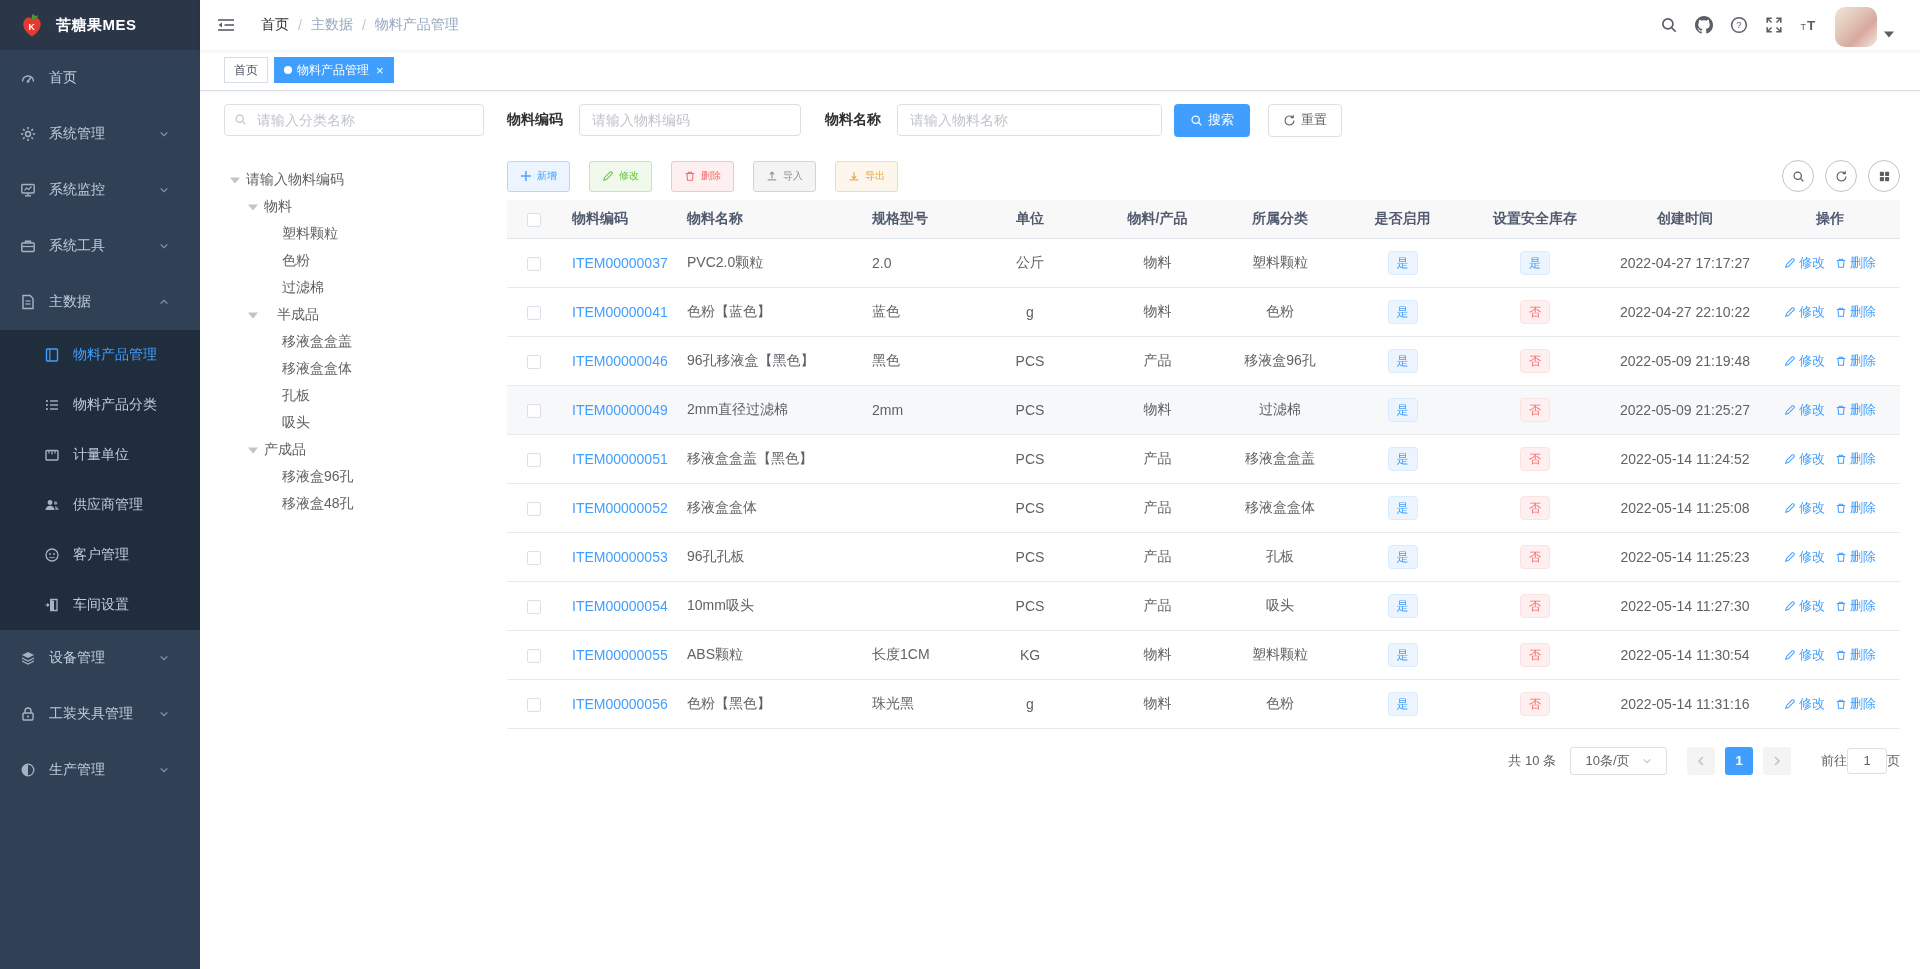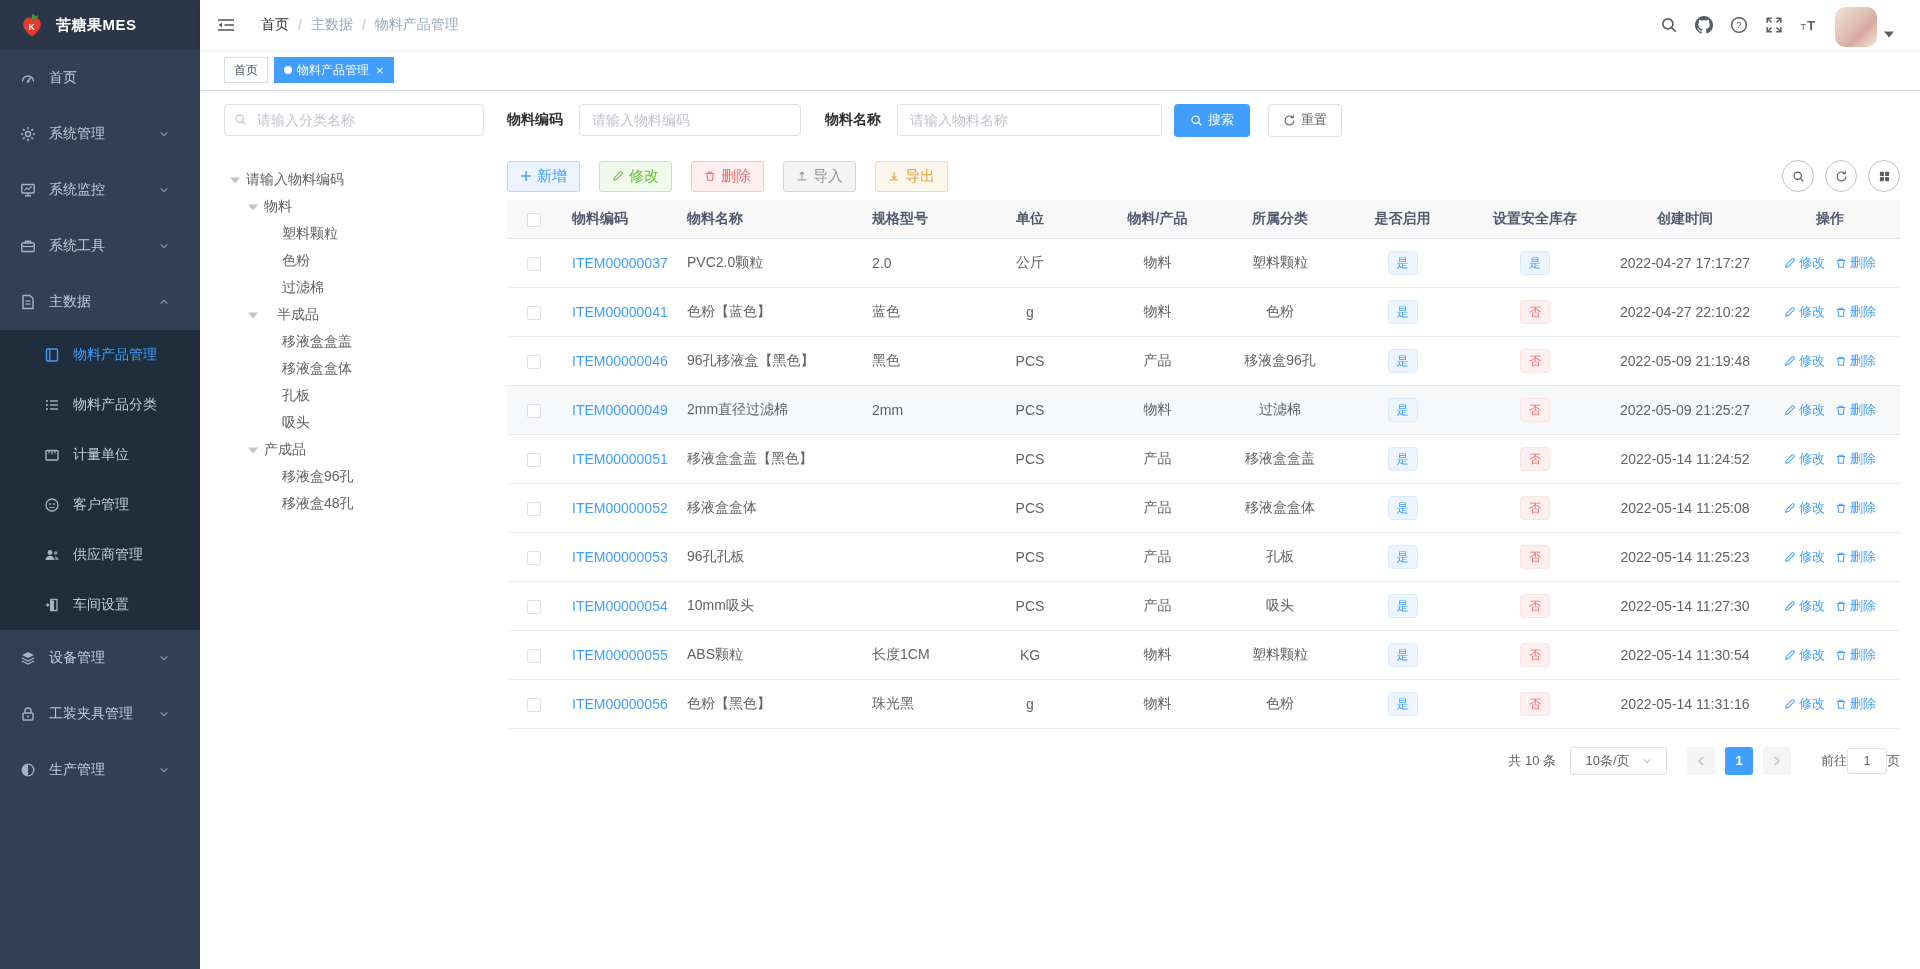--- a/index.html
+++ b/index.html
@@ -75,21 +75,21 @@
   .f-label.second { margin-left:24px; }
   .f-input { width:222px; height:32px; border:1px solid #dcdfe6; border-radius:4px; padding:0 12px; font-size:14px; color:#606266; outline:none; font-family:inherit; }
   .f-input.name { width:265px; }
   .f-input::placeholder { color:#c0c4cc; }
   .btn { display:inline-flex; align-items:center; gap:5px; border-radius:4px; font-size:13px; cursor:pointer; border:1px solid transparent; white-space:nowrap; font-family:inherit;justify-content:center; }
   .search-btn { margin-left:12px; height:33px; padding:0 15px; background:#409eff; color:#fff; }
   .reset-btn { margin-left:18px; height:33px; padding:0 14px; background:#fff; border-color:#dcdfe6; color:#606266; }
 
   
   .toolbar-row { margin-top:24px; display:flex; align-items:center; }
-  .tb-btn { height:31px; padding:0 12px; border-radius:3px; font-size:15px; display:inline-flex; align-items:center; gap:5px; border:1px solid; cursor:pointer; margin-right:19px; font-family:inherit; }
+  .tb-btn { height:31px; padding:0 12px; border-radius:3px; font-size:10px; display:inline-flex; align-items:center; gap:5px; border:1px solid; cursor:pointer; margin-right:19px; font-family:inherit; }
   .btn-add { color:#409eff; background:#ecf5ff; border-color:#b3d8ff; }
   .btn-edit { color:#67c23a; background:#f0f9eb; border-color:#c2e7b0; }
   .btn-del { color:#f56c6c; background:#fef0f0; border-color:#fbc4c4; }
   .btn-imp { color:#909399; background:#f4f4f5; border-color:#d3d4d6; }
   .btn-exp { color:#e6a23c; background:#fdf6ec; border-color:#f5dab1; }
   .tb-right { margin-left:auto; display:flex; gap:11px; }
   .circle-btn { width:32px; height:32px; border-radius:50%; border:1px solid #c0c4cc; background:#fff; display:flex; align-items:center; justify-content:center; color:#5a5e66; cursor:pointer; }
 
   
   table.grid { margin-top:8px; width:100%; border-collapse:collapse; table-layout:fixed; }
@@ -249,38 +249,38 @@
                   <line x1="8" y1="3.5" x2="8" y2="7.5"></line>
                   <line x1="11" y1="3.5" x2="11" y2="6.5"></line>
                 </g>
               </svg>
             </span>
             <span class="mi-label">计量单位</span>
           </div>
           <div class="menu-item">
             <span class="ic ">
               <svg viewBox="0 0 16 16">
+                <circle cx="6" cy="5.5" r="2.4" fill="currentColor"></circle>
+                <path d="M1.5 13c0-2.6 2-4.2 4.5-4.2s4.5 1.6 4.5 4.2z" fill="currentColor"></path>
+                <circle cx="11.6" cy="6" r="1.8" fill="currentColor" opacity=".75"></circle>
+                <path d="M10.9 9.2c2.1.2 3.6 1.7 3.6 3.8h-3" fill="currentColor" opacity=".75"></path>
+              </svg>
+            </span>
+            <span class="mi-label">供应商管理</span>
+          </div>
+          <div class="menu-item">
+            <span class="ic ">
+              <svg viewBox="0 0 16 16">
                 <circle cx="8" cy="8" r="6" fill="none" stroke="currentColor" stroke-width="1.3"></circle>
                 <circle cx="6" cy="7" r="0.9" fill="currentColor"></circle>
                 <circle cx="10" cy="7" r="0.9" fill="currentColor"></circle>
                 <path d="M5.5 10c.8 1 4.2 1 5 0" fill="none" stroke="currentColor" stroke-width="1.2"></path>
               </svg>
             </span>
             <span class="mi-label">客户管理</span>
-          </div>
-          <div class="menu-item">
-            <span class="ic ">
-              <svg viewBox="0 0 16 16">
-                <circle cx="6" cy="5.5" r="2.4" fill="currentColor"></circle>
-                <path d="M1.5 13c0-2.6 2-4.2 4.5-4.2s4.5 1.6 4.5 4.2z" fill="currentColor"></path>
-                <circle cx="11.6" cy="6" r="1.8" fill="currentColor" opacity=".75"></circle>
-                <path d="M10.9 9.2c2.1.2 3.6 1.7 3.6 3.8h-3" fill="currentColor" opacity=".75"></path>
-              </svg>
-            </span>
-            <span class="mi-label">供应商管理</span>
           </div>
           <div class="menu-item">
             <span class="ic ">
               <svg viewBox="0 0 16 16">
                 <path d="M6 2.5h7v11H6" fill="none" stroke="currentColor" stroke-width="1.3"></path>
                 <path d="M6 2.5 10 4v9.5L6 13.5z" fill="currentColor"></path>
                 <path d="M1.5 8h3M3.2 6.5 4.8 8 3.2 9.5" fill="none" stroke="currentColor" stroke-width="1.2"></path>
               </svg>
             </span>
             <span class="mi-label">车间设置</span>

